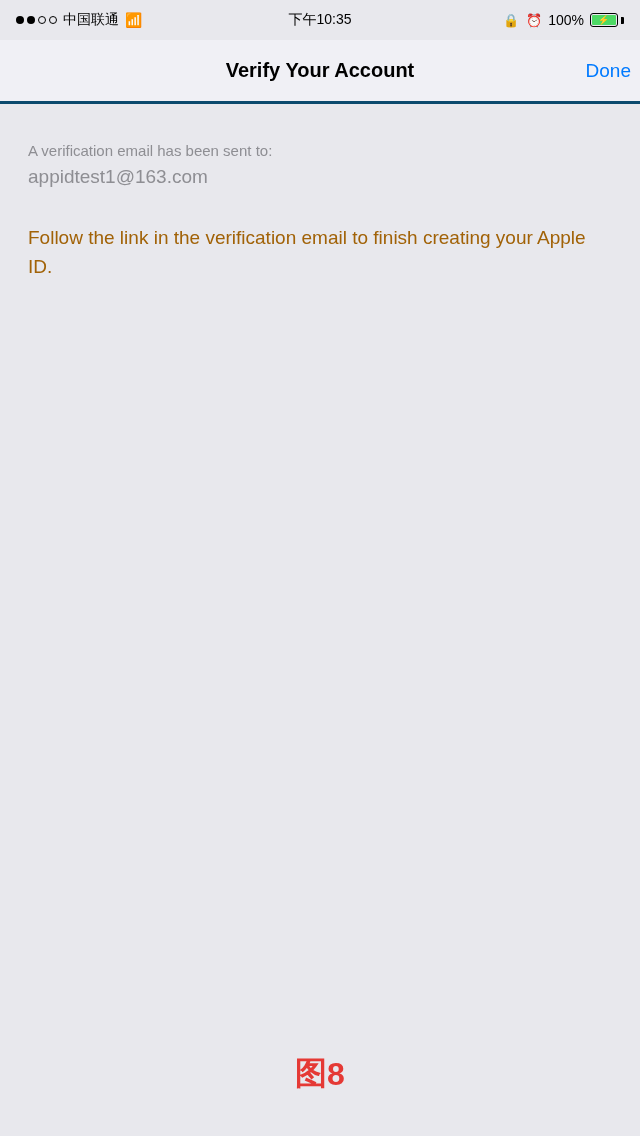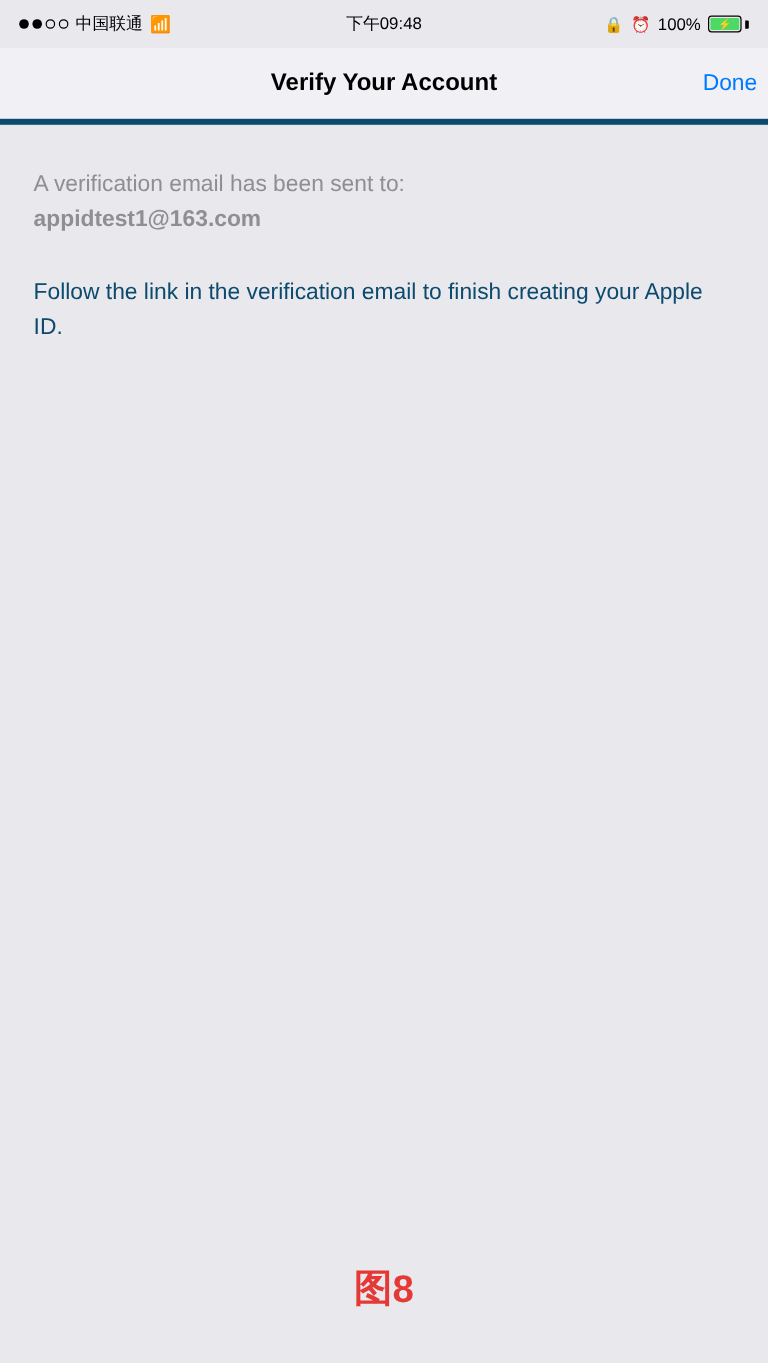--- a/index.html
+++ b/index.html
@@ -130,21 +130,21 @@
       font-size: 9px;
       color: #000;
       z-index: 1;
     }
 
     
     .nav-bar {
       width: 640px;
       height: 64px;
       background-color: #f0f0f5;
-      border-bottom: 5px solid #0c4a6e;
+      border-bottom: 3px solid #0c4a6e;
       display: flex;
       align-items: center;
       justify-content: center;
       position: relative;
     }
 
     .nav-title {
       font-size: 20px;
       font-weight: 600;
       color: #000;
@@ -163,36 +163,36 @@
     
     .content {
       padding: 36px 28px 0 28px;
     }
 
     .verification-text-block {
       margin-bottom: 32px;
     }
 
     .verification-sent-text {
-      font-size: 19px;
+      font-size: 15px;
       color: #8e8e93;
       line-height: 1.5;
       font-weight: 300;
     }
 
     .verification-email {
       font-size: 19px;
       color: #8e8e93;
-      font-weight: 700;
+      font-weight: 400;
       line-height: 1.5;
     }
 
     .verification-instruction {
       font-size: 19px;
-      color: #0c4a6e;
+      color: #a16207;
       line-height: 1.55;
       font-weight: 300;
       margin-top: 8px;
     }
 
     
     .watermark {
       position: absolute;
       bottom: 40px;
       left: 50%;
@@ -221,21 +221,21 @@
       <div class="dot"></div>
       <div class="dot empty"></div>
       <div class="dot empty"></div>
     </div>
     <span class="carrier-text">中国联通</span>
     <span class="wifi-icon">
       
       📶
     </span>
   </div>
-  <div class="status-bar-center">下午09:48</div>
+  <div class="status-bar-center">下午10:35</div>
   <div class="status-bar-right">
     <span class="lock-icon-status">🔒</span>
     <span class="lock-icon-status">⏰</span>
     <span class="battery-percent">100%</span>
     <div class="battery-container">
       <div class="battery-body">
         <div class="battery-fill"></div>
         <span class="battery-bolt">⚡</span>
       </div>
       <div class="battery-tip"></div>

